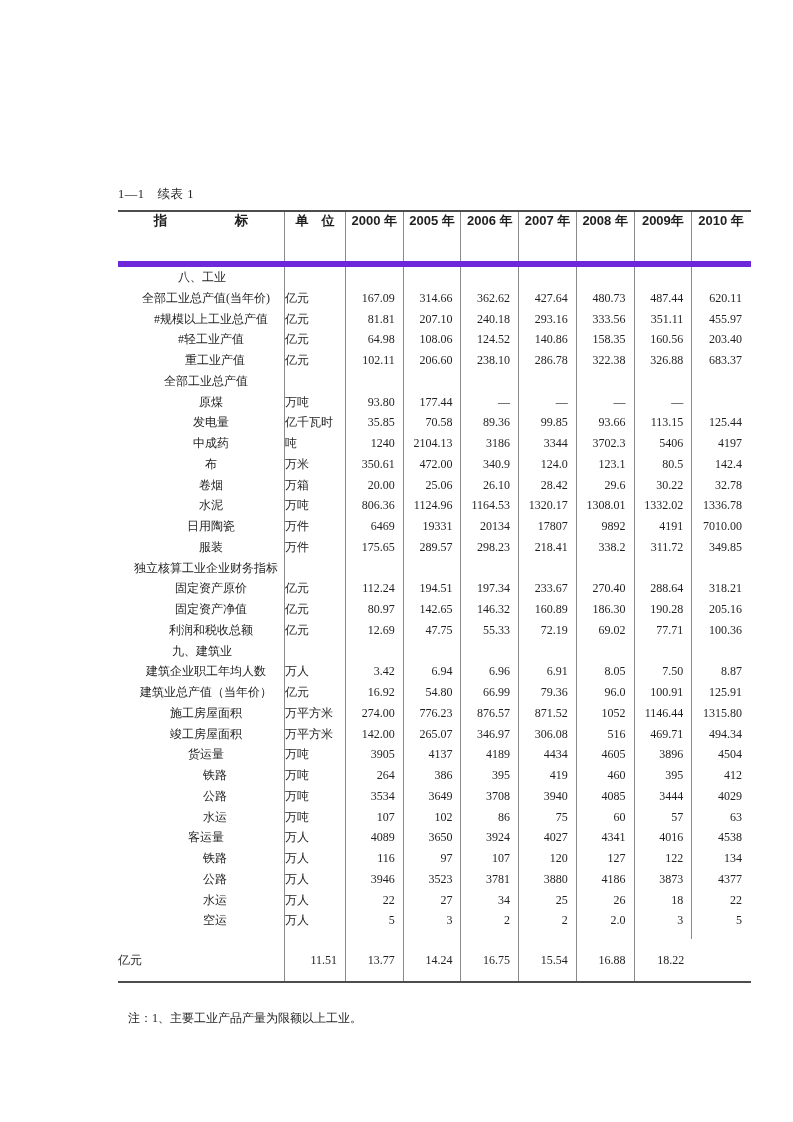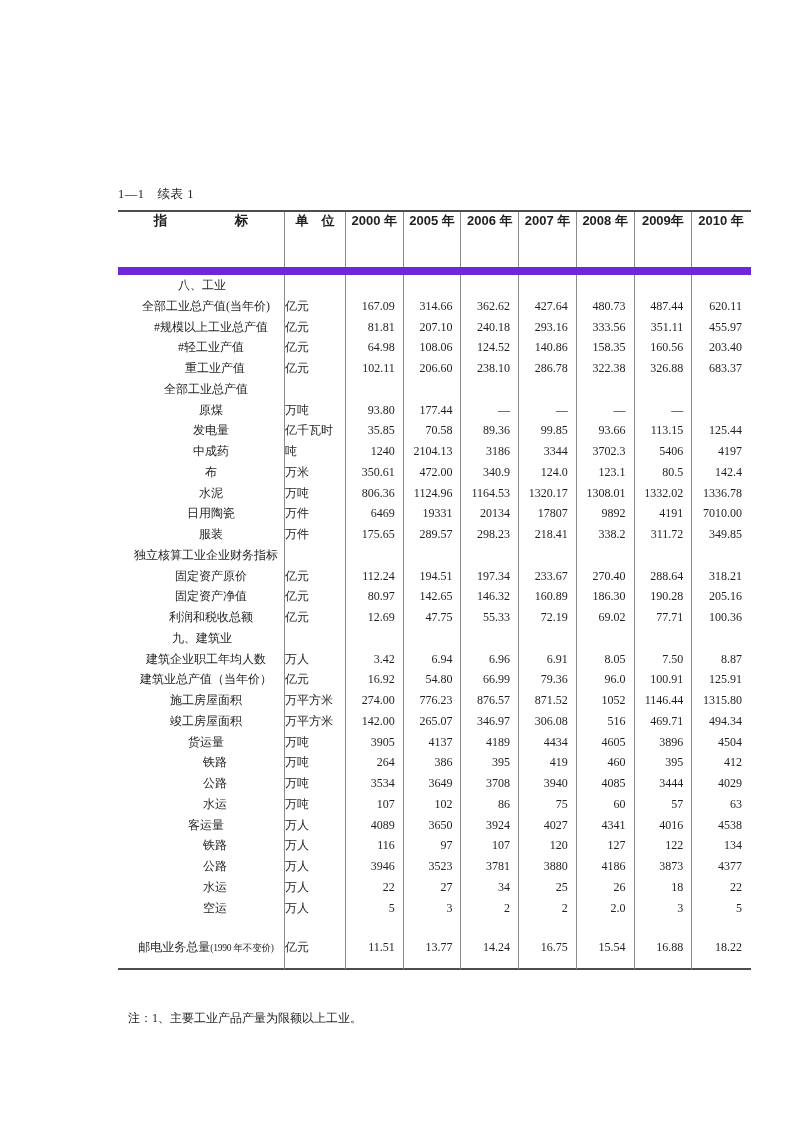--- a/index.html
+++ b/index.html
@@ -21,23 +21,23 @@
     position: absolute;
     left: 118px; top: 210px;
     width: 633px;
     border-bottom: 2px solid #4d4d4d;
   }
   .thead, .trow {
     display: grid;
     grid-template-columns: 167px 61px repeat(7, 57.71px);
   }
   .thead {
-    height: 65px;
+    height: 57px;
     border-top: 2px solid #4d4d4d;
-    border-bottom: 8px solid #6d28d9;
+    border-bottom: 6px solid #6d28d9;
     align-items: center;
     font-family: "Liberation Sans", "DejaVu Sans", sans-serif;
     font-weight: bold;
   }
   .thead .cell { font-size: 13px; text-align: center; white-space: pre; }
   .thead .c-ind { font-size: 13.5px; }
   .cell {
     height: 100%;
     border-right: 1px solid #8a8a8a;
     overflow: visible;
@@ -184,20 +184,31 @@
         <div class="cell unit">万米</div>
         <div class="cell num">350.61</div>
         <div class="cell num">472.00</div>
         <div class="cell num">340.9</div>
         <div class="cell num">124.0</div>
         <div class="cell num">123.1</div>
         <div class="cell num">80.5</div>
         <div class="cell num last">142.4</div>
       </div>
       <div class="trow">
+        <div class="cell ind ind-2">卷烟</div>
+        <div class="cell unit">万箱</div>
+        <div class="cell num">20.00</div>
+        <div class="cell num">25.06</div>
+        <div class="cell num">26.10</div>
+        <div class="cell num">28.42</div>
+        <div class="cell num">29.6</div>
+        <div class="cell num">30.22</div>
+        <div class="cell num last">32.78</div>
+      </div>
+      <div class="trow">
         <div class="cell ind ind-2">水泥</div>
         <div class="cell unit">万吨</div>
         <div class="cell num">806.36</div>
         <div class="cell num">1124.96</div>
         <div class="cell num">1164.53</div>
         <div class="cell num">1320.17</div>
         <div class="cell num">1308.01</div>
         <div class="cell num">1332.02</div>
         <div class="cell num last">1336.78</div>
       </div>
@@ -426,21 +437,20 @@
         <div class="cell unit"></div>
         <div class="cell num"></div>
         <div class="cell num"></div>
         <div class="cell num"></div>
         <div class="cell num"></div>
         <div class="cell num"></div>
         <div class="cell num"></div>
         <div class="cell num last"></div>
       </div>
       <div class="trow tall">
-        <div class="cell ind ind-1">邮电业务总量<span class="sfx">(1990 年不变价)</span></div>
         <div class="cell unit">亿元</div>
         <div class="cell num">11.51</div>
         <div class="cell num">13.77</div>
         <div class="cell num">14.24</div>
         <div class="cell num">16.75</div>
         <div class="cell num">15.54</div>
         <div class="cell num">16.88</div>
         <div class="cell num last">18.22</div>
       </div>
     </div>

